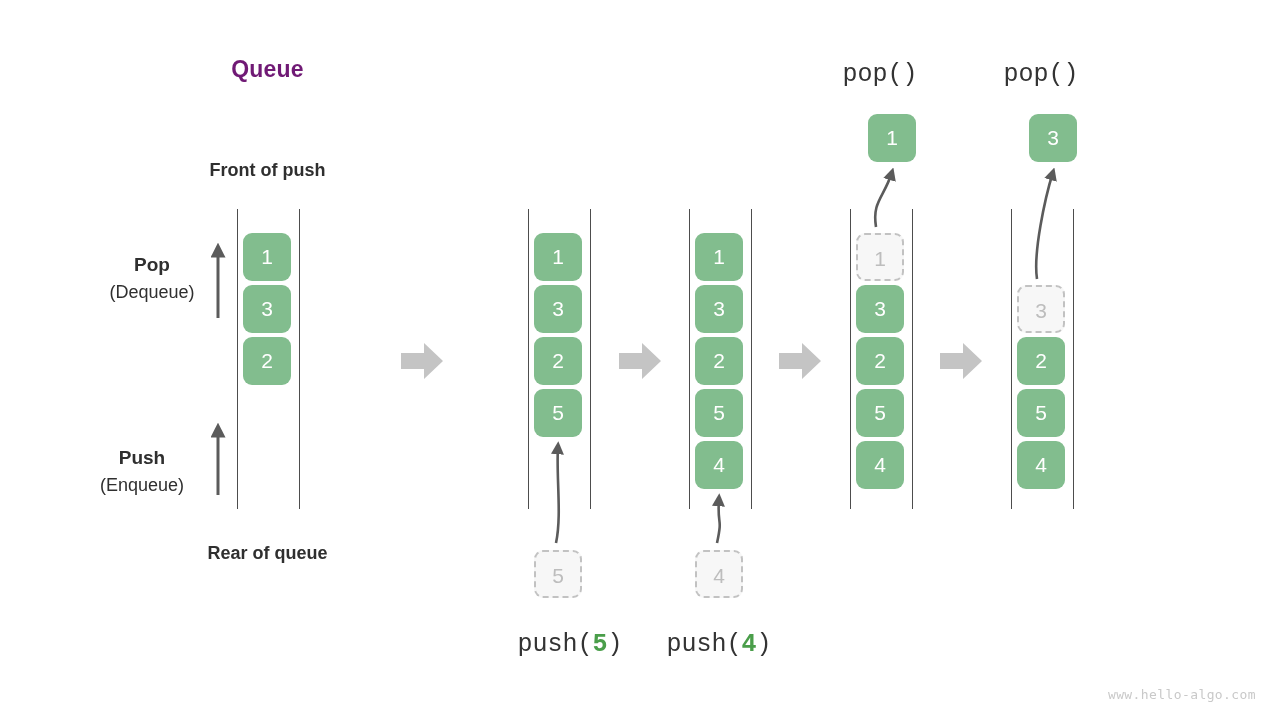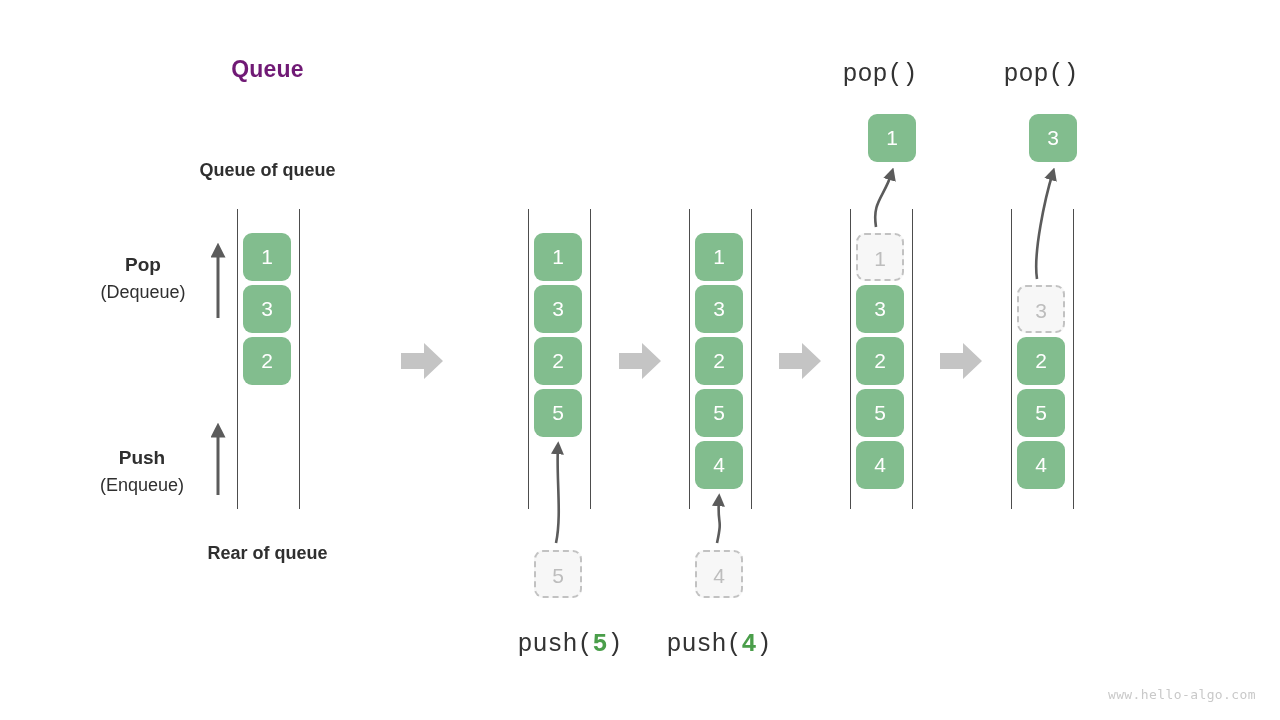--- a/index.html
+++ b/index.html
@@ -48,21 +48,21 @@
     font-size: 19px;
     font-weight: bold;
     line-height: 26px;
   }
   .side-label .small {
     display: block;
     font-size: 18px;
     font-weight: normal;
     line-height: 28px;
   }
-  #pop-label  { left: 43px; top: 252px; }
+  #pop-label  { left: 52px; top: 252px; }
   #push-label { left: 42px; top: 425px; margin-top: 20px; }
 
   
   .rail {
     position: absolute;
     width: 1px;
     background: #4d4d4d;
     top: 209px;
     height: 300px;
   }
@@ -131,21 +131,21 @@
     font-size: 13px;
     color: #c9c9c9;
     letter-spacing: .4px;
   }
 </style>
 </head>
 <body>
 
 <div class="abs" id="diagram-title">Queue</div>
 
-<div class="abs" id="front-label">Queue of queue</div>
+<div class="abs" id="front-label">Front of push</div>
 
 <div class="abs" id="rear-label">Rear of queue</div>
 
 <div class="abs side-label" id="pop-label">
   <span class="big">Pop</span>
   <span class="small">(Dequeue)</span>
 </div>
 
 <div class="abs side-label" id="push-label">
   <span class="big">Push</span>

